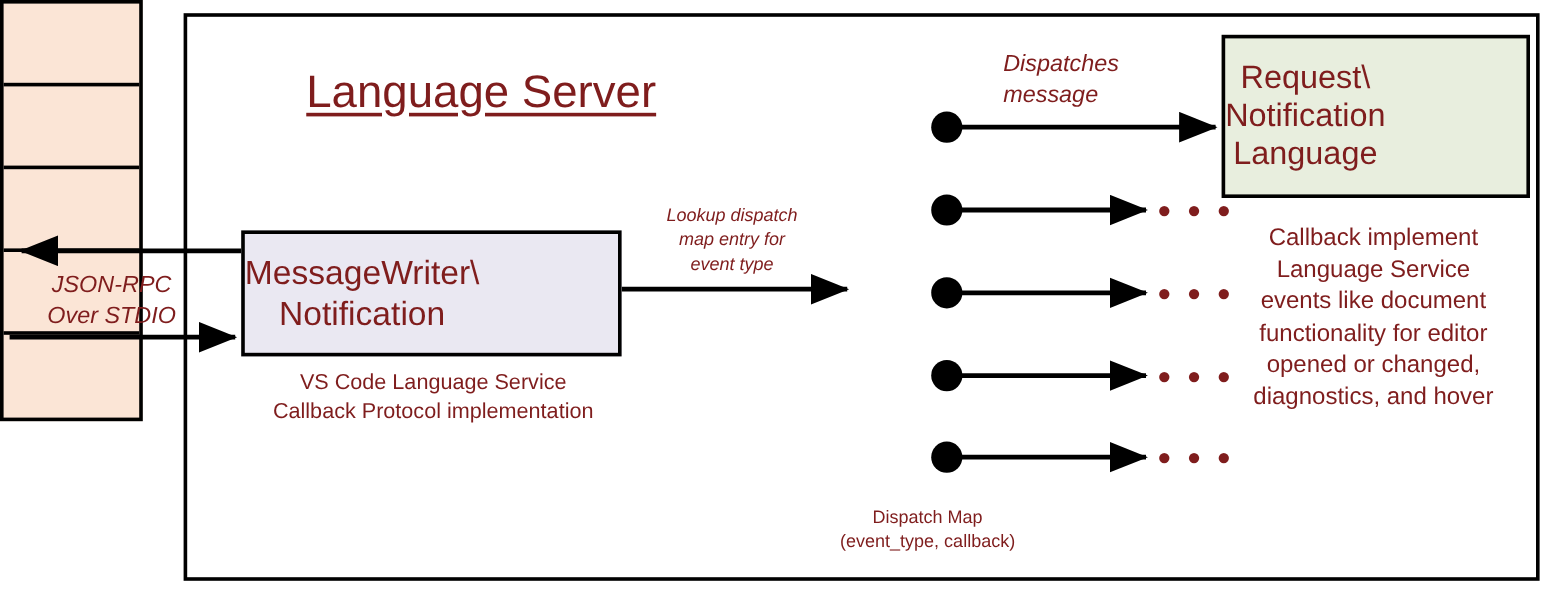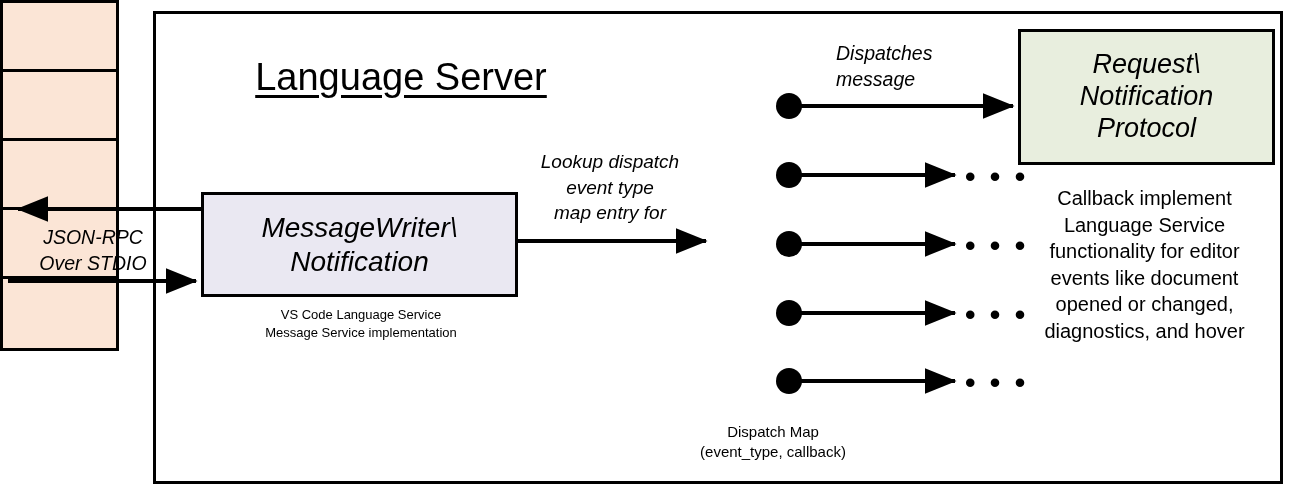--- a/index.html
+++ b/index.html
@@ -6,41 +6,40 @@
     margin: 0;
     padding: 0;
     background: #ffffff;
   }
   #canvas {
     position: relative;
     width: 1291px;
     height: 494px;
     background: #ffffff;
     font-family: "Liberation Sans", sans-serif;
-    color: #000000;
+    color: #7f1d1d;
     overflow: hidden;
   }
   svg.layer {
     position: absolute;
     left: 0; top: 0;
     width: 1291px;
     height: 494px;
     pointer-events: none;
   }
   
   .box {
     position: absolute;
     box-sizing: border-box;
     border: 3px solid #000;
     display: flex;
     align-items: center;
-    justify-content: center;
+    justify-content: flex-start;
     text-align: center;
     line-height: 1.18;
-    font-style: italic;
   }
   #outer-frame {
     left: 153px; top: 11px;
     width: 1130px; height: 473px;
     border: 3px solid #000;
     background: transparent;
   }
   #msg-rw-box {
     left: 201px; top: 192px;
     width: 317px; height: 105px;
@@ -80,34 +79,34 @@
     width: 330px;
     font-size: 38px;
     text-decoration: underline;
     text-underline-offset: 5px;
     text-align: center;
     white-space: nowrap;
   }
   #msg-rw-caption {
     left: 196px; top: 306px;
     width: 330px;
-    font-size: 13px;
+    font-size: 18px;
     line-height: 1.35;
   }
   #jsonrpc-label {
     left: 18px; top: 224px;
     width: 150px;
     font-size: 19.5px;
     font-style: italic;
     line-height: 1.35;
   }
   #lookup-label {
-    left: 520px; top: 149px;
+    left: 520px; top: 170px;
     width: 180px;
-    font-size: 19px;
+    font-size: 15px;
     font-style: italic;
     line-height: 1.35;
   }
   #dispatches-label {
     left: 836px; top: 40px;
     width: 120px;
     font-size: 19.5px;
     font-style: italic;
     line-height: 1.35;
     text-align: left;
@@ -190,32 +189,32 @@
 
   <div id="msg-rw-box" class="box">
     <div>
       <div>MessageWriter\</div>
       <div>Notification</div>
     </div>
   </div>
 
   <div id="msg-rw-caption" class="txt">
     <div>VS Code Language Service</div>
-    <div>Message Service implementation</div>
+    <div>Callback Protocol implementation</div>
   </div>
 
   <div id="jsonrpc-label" class="txt">
     <div>JSON-RPC</div>
     <div>Over STDIO</div>
   </div>
 
   <div id="lookup-label" class="txt">
     <div>Lookup dispatch</div>
+    <div>map entry for</div>
     <div>event type</div>
-    <div>map entry for</div>
   </div>
 
   <div id="dispatch-table">
     <div class="table-row"></div>
     <div class="table-row"></div>
     <div class="table-row"></div>
     <div class="table-row"></div>
     <div class="table-row"></div>
   </div>
 
@@ -231,26 +230,26 @@
 
   <div class="ellipsis" style="left:965px; top:162px;">• • •</div>
   <div class="ellipsis" style="left:965px; top:231px;">• • •</div>
   <div class="ellipsis" style="left:965px; top:300px;">• • •</div>
   <div class="ellipsis" style="left:965px; top:368px;">• • •</div>
 
   <div id="callback-box" class="box">
     <div>
       <div>Request\</div>
       <div>Notification</div>
-      <div>Protocol</div>
+      <div>Language</div>
     </div>
   </div>
 
   <div id="callback-caption" class="txt">
     <div>Callback implement</div>
     <div>Language Service</div>
+    <div>events like document</div>
     <div>functionality for editor</div>
-    <div>events like document</div>
     <div>opened or changed,</div>
     <div>diagnostics, and hover</div>
   </div>
 
 </div>
 
 </body></html>

